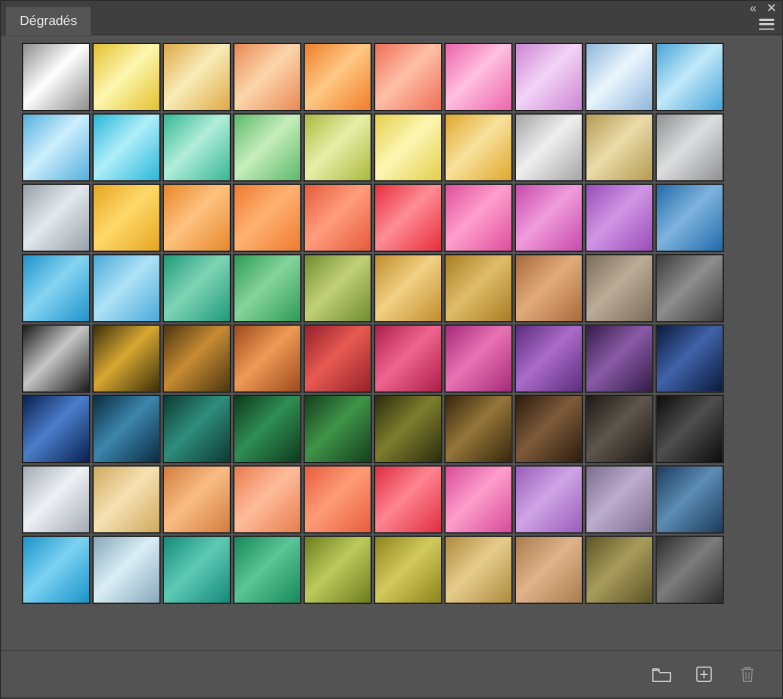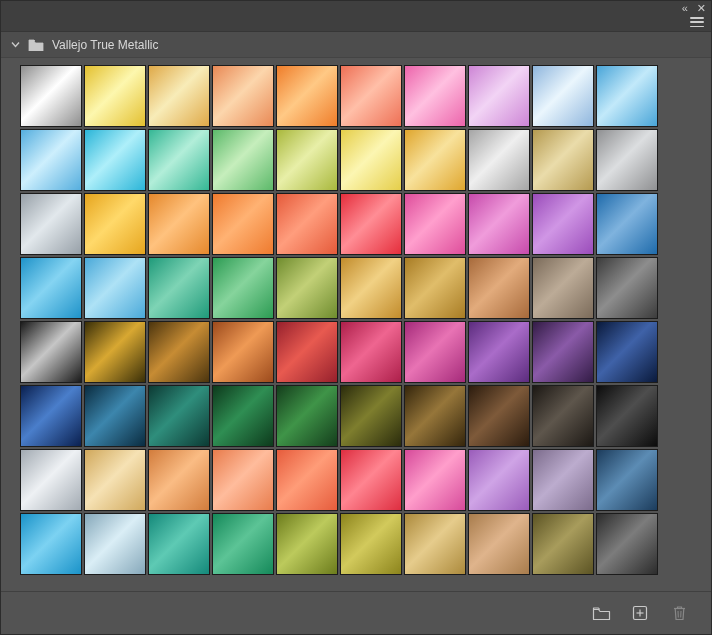--- a/index.html
+++ b/index.html
@@ -39,40 +39,34 @@
   }
   .icon-btn{width:24px;height:24px;display:flex;align-items:center;justify-content:center;cursor:pointer;}
   .icon-btn.disabled{opacity:.45;cursor:default;}
 </style>
 </head>
 <body>
 
 <div class="panel">
 
   <div class="tabbar">
+    <div class="tab">
+      <span>Dégradés</span>
+    </div>
     <div class="top-icons">
       <span>«</span>
       <span>✕</span>
     </div>
     <div class="menu-btn">
       <i></i>
       <i></i>
       <i></i>
     </div>
   </div>
 
-  <div class="group-header">
-    <svg width="9" height="7" viewBox="0 0 9 7">
-      <polyline points="1,1.5 4.5,5.5 8,1.5" fill="none" stroke="#c8c8c8" stroke-width="1.4"></polyline>
-    </svg>
-    <svg width="16" height="12" viewBox="0 0 16 12">
-      <path d="M1 2 h5 l1.5 2 H15 v8 H1 z M1 2 v-1 h5 l1 1" fill="#c8c8c8" stroke="#c8c8c8" stroke-width="0.8" stroke-linejoin="round"></path>
-    </svg>
-    <span>Vallejo True Metallic</span>
-  </div>
 
   <div class="grid">
       <div class="swatch" style="background: linear-gradient(135deg, rgb(142, 142, 142) 0%, rgb(255, 255, 255) 46%, rgb(142, 142, 142) 100%);"></div>
       <div class="swatch" style="background: linear-gradient(135deg, rgb(227, 192, 48) 0%, rgb(253, 247, 174) 46%, rgb(227, 192, 48) 100%);"></div>
       <div class="swatch" style="background: linear-gradient(135deg, rgb(223, 169, 72) 0%, rgb(248, 236, 184) 46%, rgb(223, 169, 72) 100%);"></div>
       <div class="swatch" style="background: linear-gradient(135deg, rgb(233, 137, 85) 0%, rgb(252, 214, 172) 46%, rgb(233, 137, 85) 100%);"></div>
       <div class="swatch" style="background: linear-gradient(135deg, rgb(239, 125, 42) 0%, rgb(255, 201, 133) 46%, rgb(239, 125, 42) 100%);"></div>
       <div class="swatch" style="background: linear-gradient(135deg, rgb(238, 112, 85) 0%, rgb(255, 191, 168) 46%, rgb(238, 112, 85) 100%);"></div>
       <div class="swatch" style="background: linear-gradient(135deg, rgb(236, 100, 171) 0%, rgb(255, 192, 224) 46%, rgb(236, 100, 171) 100%);"></div>
       <div class="swatch" style="background: linear-gradient(135deg, rgb(205, 133, 213) 0%, rgb(242, 212, 245) 46%, rgb(205, 133, 213) 100%);"></div>

